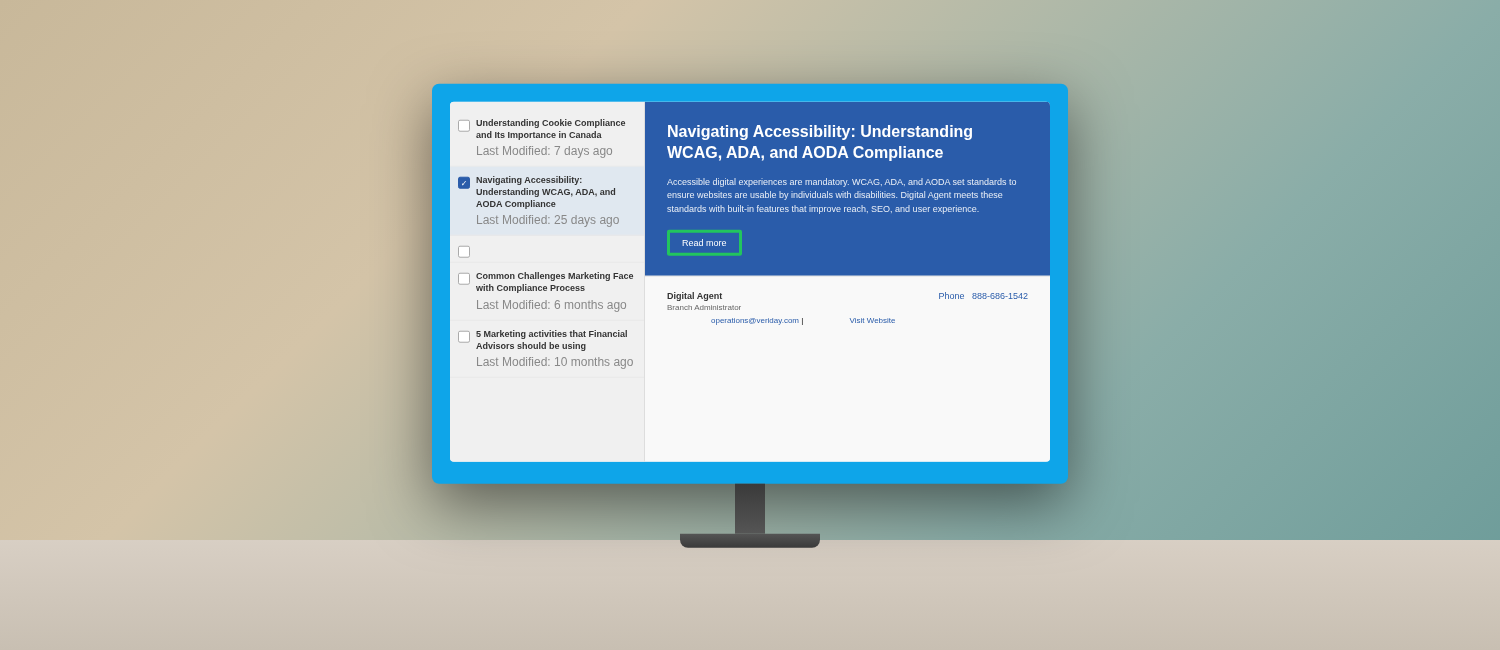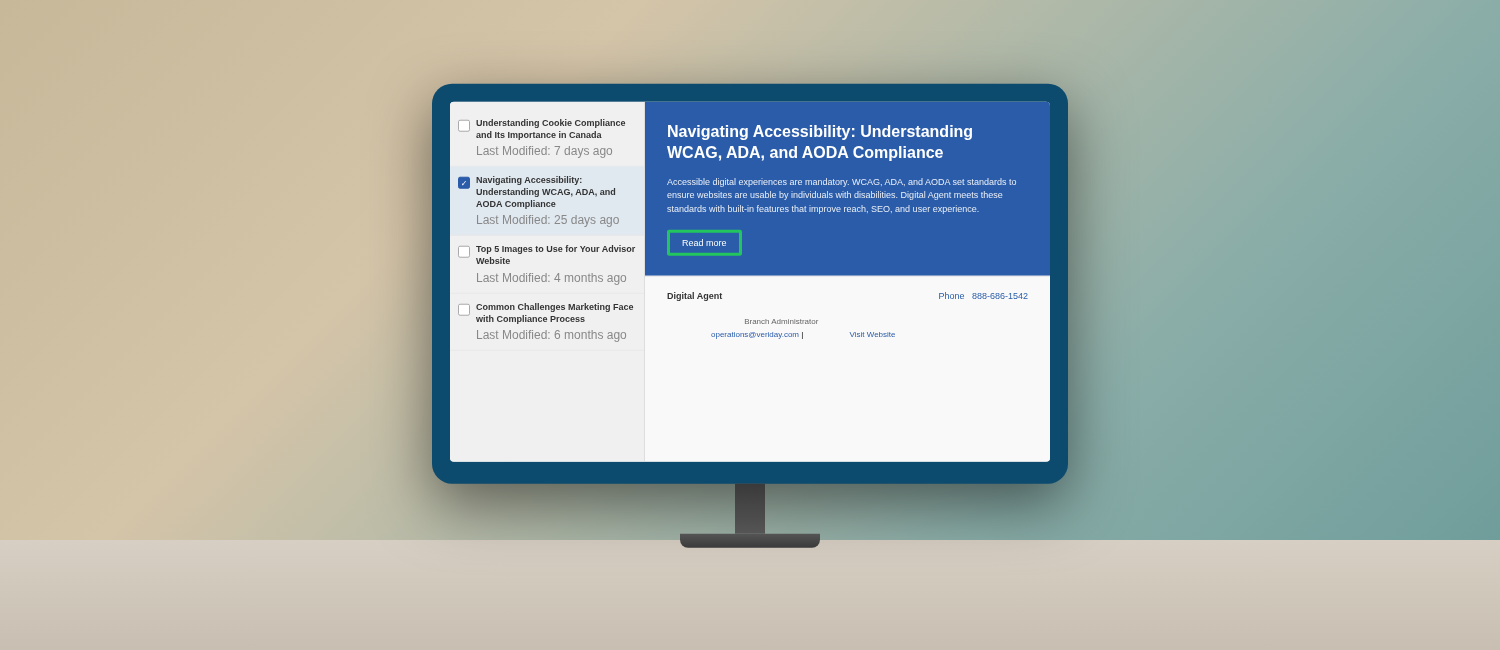--- a/index.html
+++ b/index.html
@@ -37,22 +37,22 @@
       left: 50%;
       top: 50%;
       transform: translate(-50%, -52%);
       z-index: 2;
       display: flex;
       flex-direction: column;
       align-items: center;
     }
 
     .monitor-bezel {
-      background: #0c4a6e;
-      border-radius: 20px;
+      background: #0ea5e9;
+      border-radius: 7px;
       padding: 18px 18px 22px 18px;
       box-shadow: 0 20px 60px rgba(0,0,0,0.5);
     }
 
     .monitor-screen {
       width: 600px;
       height: 360px;
       background: #f5f5f5;
       border-radius: 4px;
       overflow: hidden;
@@ -200,22 +200,21 @@
 
     .footer-name {
       font-size: 9px;
       font-weight: bold;
       color: #333;
     }
 
     .footer-role {
       font-size: 8px;
       color: #666;
-      margin-top: 16px;
-      text-align: center;
+      margin-top: 2px;
     }
 
     .footer-links {
       font-size: 8px;
       margin-top: 4px;
     }
 
     .footer-links a {
       color: #2a5caa;
       text-decoration: none;
@@ -272,30 +271,33 @@
           </div>
           <div class="list-item active">
             <div class="item-checkbox checked"></div>
             <div class="item-content">
               <div class="item-title">Navigating Accessibility: Understanding WCAG, ADA, and AODA Compliance</div>
               <div class="item-meta">Last Modified: 25 days ago</div>
             </div>
           </div>
           <div class="list-item">
             <div class="item-checkbox"></div>
-            <div class="item-content">
-              <div class="item-title">Top 5 Images to Use for Your Advisor Website</div>
-              <div class="item-meta">Last Modified: 4 months ago</div>
-            </div>
           </div>
           <div class="list-item">
             <div class="item-checkbox"></div>
             <div class="item-content">
               <div class="item-title">Common Challenges Marketing Face with Compliance Process</div>
               <div class="item-meta">Last Modified: 6 months ago</div>
+            </div>
+          </div>
+          <div class="list-item">
+            <div class="item-checkbox"></div>
+            <div class="item-content">
+              <div class="item-title">5 Marketing activities that Financial Advisors should be using</div>
+              <div class="item-meta">Last Modified: 10 months ago</div>
             </div>
           </div>
         </div>
 
       <div class="main-panel">
         <div class="article-header">
           <div class="article-title">Navigating Accessibility: Understanding WCAG, ADA, and AODA Compliance</div>
           <div class="article-body-text">Accessible digital experiences are mandatory. WCAG, ADA, and AODA set standards to ensure websites are usable by individuals with disabilities. Digital Agent meets these standards with built-in features that improve reach, SEO, and user experience.</div>
           <button class="read-more-btn">Read more</button>
         </div>

